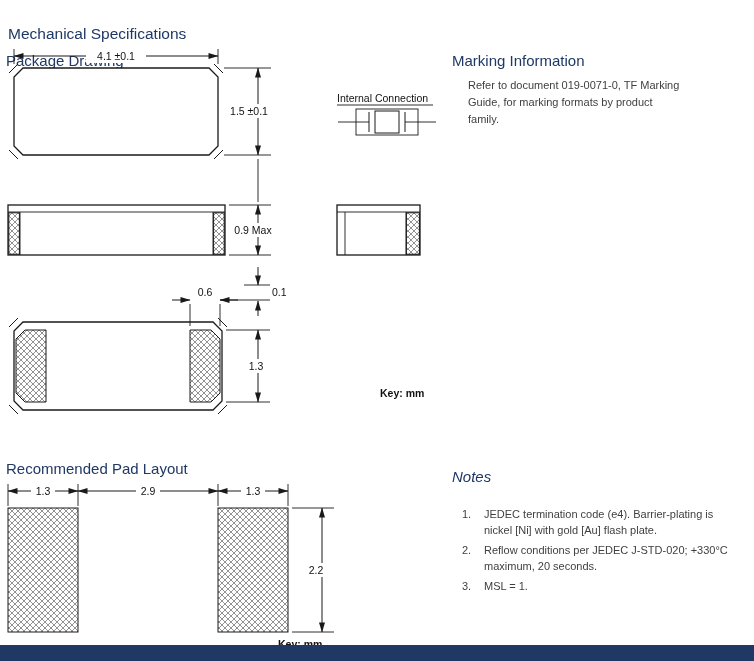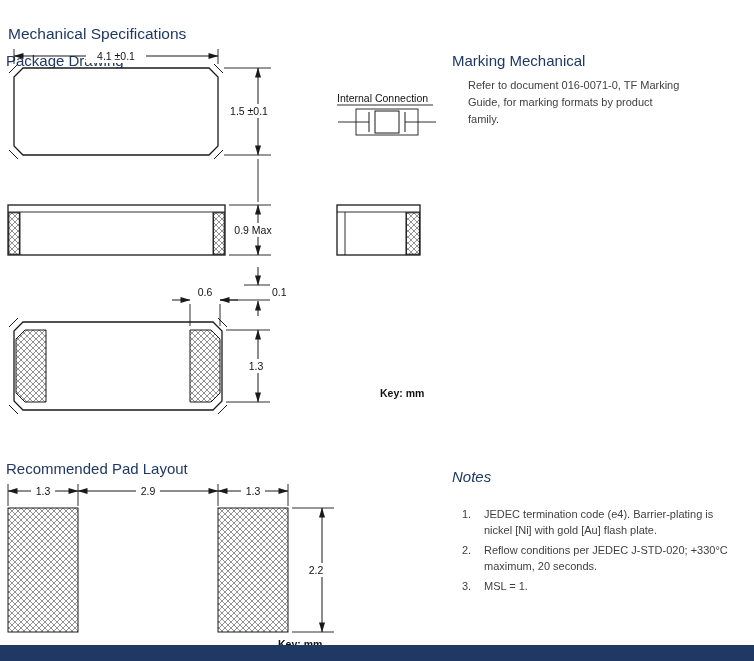--- a/index.html
+++ b/index.html
@@ -35,22 +35,22 @@
   svg text{font-family:"Liberation Sans",sans-serif;font-size:10.5px;fill:#111111;stroke:none;}
   svg .dimtxt{text-anchor:middle;}
   svg .keytxt{font-weight:bold;}
 </style>
 </head>
 <body>
 
 <div class="abs page-title">Mechanical Specifications</div>
 
 <div class="abs sec-heading" style="left:6px;top:28px;">Package Drawing</div>
-<div class="abs sec-heading" style="left:452px;top:28px;">Marking Mechanical</div>
-<div class="abs body-text marking-body">Refer to document 016-0071-0, TF Marking Guide, for marking formats by product family.</div>
+<div class="abs sec-heading" style="left:452px;top:28px;">Marking Information</div>
+<div class="abs body-text marking-body">Refer to document 019-0071-0, TF Marking Guide, for marking formats by product family.</div>
 
 <svg width="445" height="372" viewBox="0 0 445 372" style="left:0;top:45px;">
   <defs>
     <marker id="arr" markerUnits="userSpaceOnUse" markerWidth="11" markerHeight="8" refX="10" refY="4" orient="auto-start-reverse">
       <path d="M0.5,1 L10.5,4 L0.5,7 Z" fill="#1a1a1a"></path>
     </marker>
     <pattern id="hatch" patternUnits="userSpaceOnUse" width="6" height="6">
       <path d="M0,6 L6,0 M0,0 L6,6" stroke="#4a4a4a" stroke-width="0.6" fill="none"></path>
     </pattern>
   </defs>

